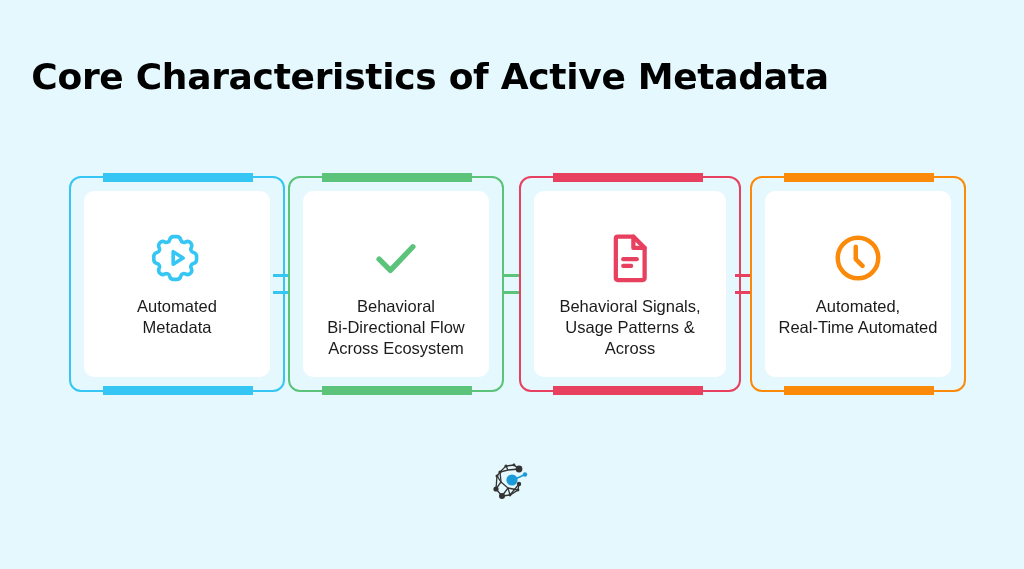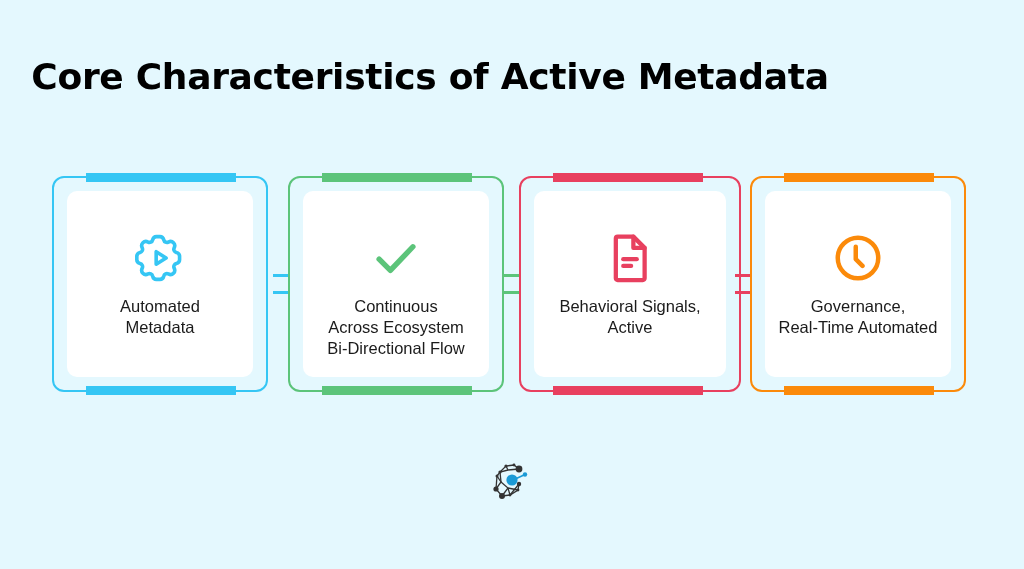--- a/index.html
+++ b/index.html
@@ -45,21 +45,21 @@
     position: absolute; left: 488px; top: 458px; width: 46px; height: 46px;
   }
 </style>
 </head>
 <body>
 
 <div class="bg-ellipse"></div>
 
 <h1 class="title" style="margin:0;">Core Characteristics of Active Metadata</h1>
 
-<div class="card" style="left:52px; border-color:#35c6f4;">
+<div class="card" style="left:69px; border-color:#35c6f4;">
   <div class="bar top" style="background:#35c6f4;"></div>
   <div class="bar bottom" style="background:#35c6f4;"></div>
   <div class="panel">
     <svg class="icon" viewBox="0 0 24 24" fill="none" stroke="#35c6f4" stroke-width="1.6" stroke-linecap="round" stroke-linejoin="round">
       <path d="M12 2.5c.9 0 1.5.7 1.7 1.5.2.9 1.2 1.3 2 .9.8-.4 1.7-.3 2.3.3s.7 1.5.3 2.3c-.4.8 0 1.8.9 2 .8.2 1.5.8 1.5 1.7v1.6c0 .9-.7 1.5-1.5 1.7-.9.2-1.3 1.2-.9 2 .4.8.3 1.7-.3 2.3s-1.5.7-2.3.3c-.8-.4-1.8 0-2 .9-.2.8-.8 1.5-1.7 1.5h-1.6c-.9 0-1.5-.7-1.7-1.5-.2-.9-1.2-1.3-2-.9-.8.4-1.7.3-2.3-.3s-.7-1.5-.3-2.3c.4-.8 0-1.8-.9-2-.8-.2-1.5-.8-1.5-1.7v-1.6c0-.9.7-1.5 1.5-1.7.9-.2 1.3-1.2.9-2-.4-.8-.3-1.7.3-2.3s1.5-.7 2.3-.3c.8.4 1.8 0 2-.9.2-.8.8-1.5 1.7-1.5z"></path>
       <path d="M10.3 9.2v5.6l4.4-2.8z"></path>
     </svg>
     <div class="label">
       <div>Automated</div>
       <div>Metadata</div>
@@ -68,54 +68,55 @@
 </div>
 
 <div class="card" style="left:288px; border-color:#5cc47a;">
   <div class="bar top" style="background:#5cc47a;"></div>
   <div class="bar bottom" style="background:#5cc47a;"></div>
   <div class="panel">
     <svg class="icon" viewBox="0 0 24 24" fill="none" stroke="#5cc47a" stroke-width="2.4" stroke-linecap="round" stroke-linejoin="round">
       <path d="M4.5 12.5l5 5 10-10.5"></path>
     </svg>
     <div class="label">
-      <div>Continuous</div>
+      <div>Behavioral</div>
+      <div>Bi-Directional Flow</div>
       <div>Across Ecosystem</div>
-      <div>Bi-Directional Flow</div>
     </div>
   </div>
 </div>
 
 <div class="card" style="left:519px; border-color:#e8405f;padding-left:6px;">
   <div class="bar top" style="background:#e8405f;"></div>
   <div class="bar bottom" style="background:#e8405f;"></div>
   <div class="panel">
     <svg class="icon" viewBox="0 0 24 24" fill="none" stroke="#e8405f" stroke-width="1.9" stroke-linecap="round" stroke-linejoin="round">
       <path d="M6.5 2.5h7l5 5v13.5a.8.8 0 0 1-.8.8H6.5a.8.8 0 0 1-.8-.8V3.3a.8.8 0 0 1 .8-.8z"></path>
       <path d="M13.5 2.5v5h5"></path>
       <path d="M9 12.5h6"></path>
       <path d="M9 15.5h3.5"></path>
     </svg>
     <div class="label">
       <div>Behavioral Signals,</div>
-      <div>Active</div>
+      <div>Usage Patterns &amp;</div>
+      <div>Across</div>
     </div>
   </div>
 </div>
 
 <div class="card" style="left:750px; border-color:#fb8a0a;">
   <div class="bar top" style="background:#fb8a0a;"></div>
   <div class="bar bottom" style="background:#fb8a0a;"></div>
   <div class="panel">
     <svg class="icon" viewBox="0 0 24 24" fill="none" stroke="#fb8a0a" stroke-width="2" stroke-linecap="round" stroke-linejoin="round">
       <circle cx="12" cy="12" r="9"></circle>
       <path d="M11 7v5.5l3 3"></path>
     </svg>
     <div class="label">
-      <div>Governance,</div>
+      <div>Automated,</div>
       <div>Real-Time Automated</div>
     </div>
   </div>
 </div>
 
 <div class="connector" style="left:273px; top:274px; background:#35c6f4;"></div>
 <div class="connector" style="left:273px; top:291px; background:#35c6f4;"></div>
 <div class="connector" style="left:504px; top:274px; background:#5cc47a;"></div>
 <div class="connector" style="left:504px; top:291px; background:#5cc47a;"></div>
 <div class="connector" style="left:735px; top:274px; background:#e8405f;"></div>

